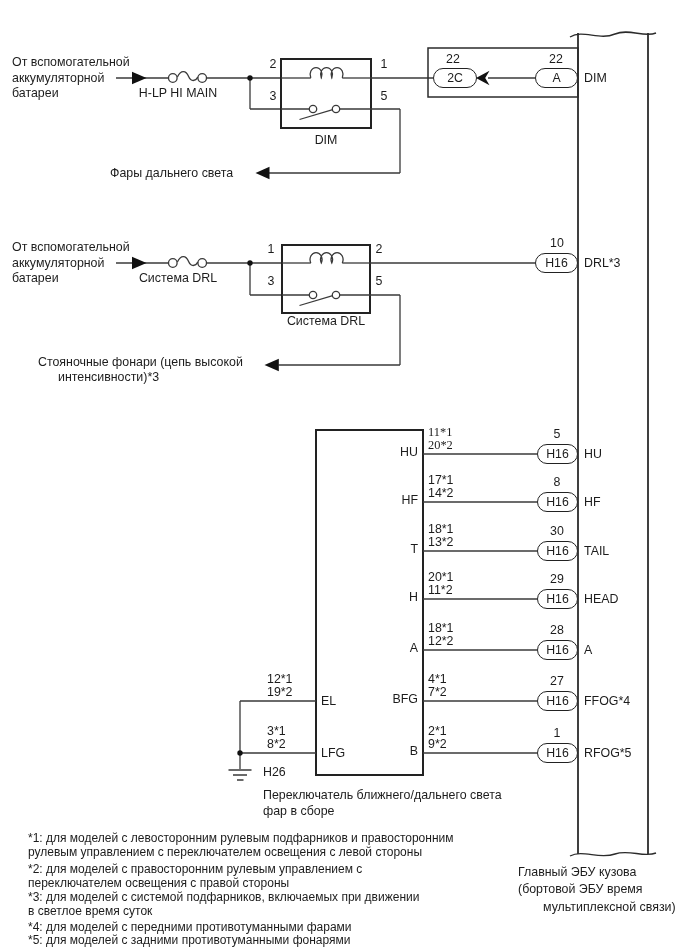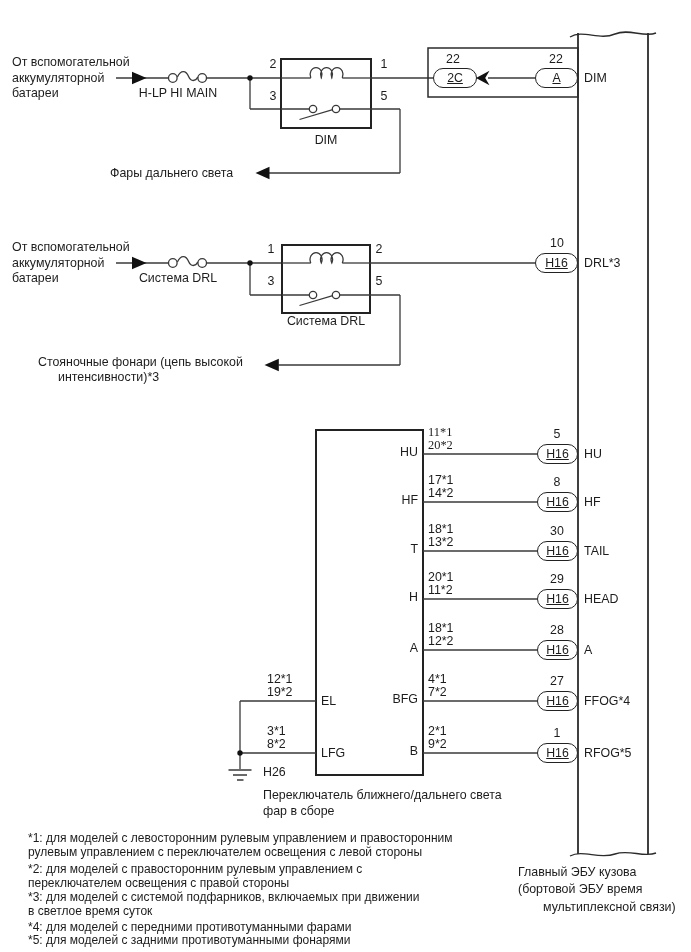--- a/index.html
+++ b/index.html
@@ -4,21 +4,21 @@
 <style>
   html,body{margin:0;padding:0;background:#fff;}
   #canvas{position:relative;width:691px;height:952px;background:#fff;overflow:hidden;
           font-family:"Liberation Sans",sans-serif;color:#1c1c1c;}
   #art{position:absolute;left:0;top:0;}
   .t{position:absolute;font-size:12.4px;line-height:14px;white-space:nowrap;color:#1c1c1c;}
   .c{text-align:center;}
   .r{text-align:right;}
   .pill{position:absolute;box-sizing:border-box;border:1.7px solid #222;border-radius:10px;
         background:#fff;display:flex;align-items:center;justify-content:center;
-        font-size:12.3px;z-index:3;text-decoration:underline;}
+        font-size:12.3px;z-index:3;}
   .ln{height:15.5px;line-height:15.5px;}
   .wl{height:13px;line-height:13px;}
   .fn{font-size:12px;}
 </style>
 </head>
 <body>
 
 <div id="canvas">
 
   <svg id="art" width="691" height="952" viewBox="0 0 691 952">
@@ -214,21 +214,21 @@
     <div style="height:15.5px;line-height:15.5px;">Переключатель ближнего/дальнего света</div>
     <div style="height:15.5px;line-height:15.5px;">фар в сборе</div>
   </div>
 
   <div class="t" style="left:518px;top:864px;">
     <div style="height:17.3px;line-height:17.3px;">Главный ЭБУ кузова</div>
     <div style="height:17.3px;line-height:17.3px;">(бортовой ЭБУ время</div>
     <div style="height:17.3px;line-height:17.3px;margin-left:25px;">мультиплексной связи)</div>
   </div>
 
-  <div class="t fn" style="left:28px;top:831px;">*1: для моделей с левосторонним рулевым управлением и правосторонним</div>
+  <div class="t fn" style="left:28px;top:831px;">*1: для моделей с левосторонним рулевым подфарников и правосторонним</div>
   <div class="t fn" style="left:28px;top:845px;">рулевым управлением с переключателем освещения с левой стороны</div>
   <div class="t fn" style="left:28px;top:862px;">*2: для моделей с правосторонним рулевым управлением с</div>
   <div class="t fn" style="left:28px;top:876px;">переключателем освещения с правой стороны</div>
   <div class="t fn" style="left:28px;top:890px;">*3: для моделей с системой подфарников, включаемых при движении</div>
   <div class="t fn" style="left:28px;top:904px;">в светлое время суток</div>
   <div class="t fn" style="left:28px;top:920px;">*4: для моделей с передними противотуманными фарами</div>
   <div class="t fn" style="left:28px;top:933px;">*5: для моделей с задними противотуманными фонарями</div>
 
 </div>
 

